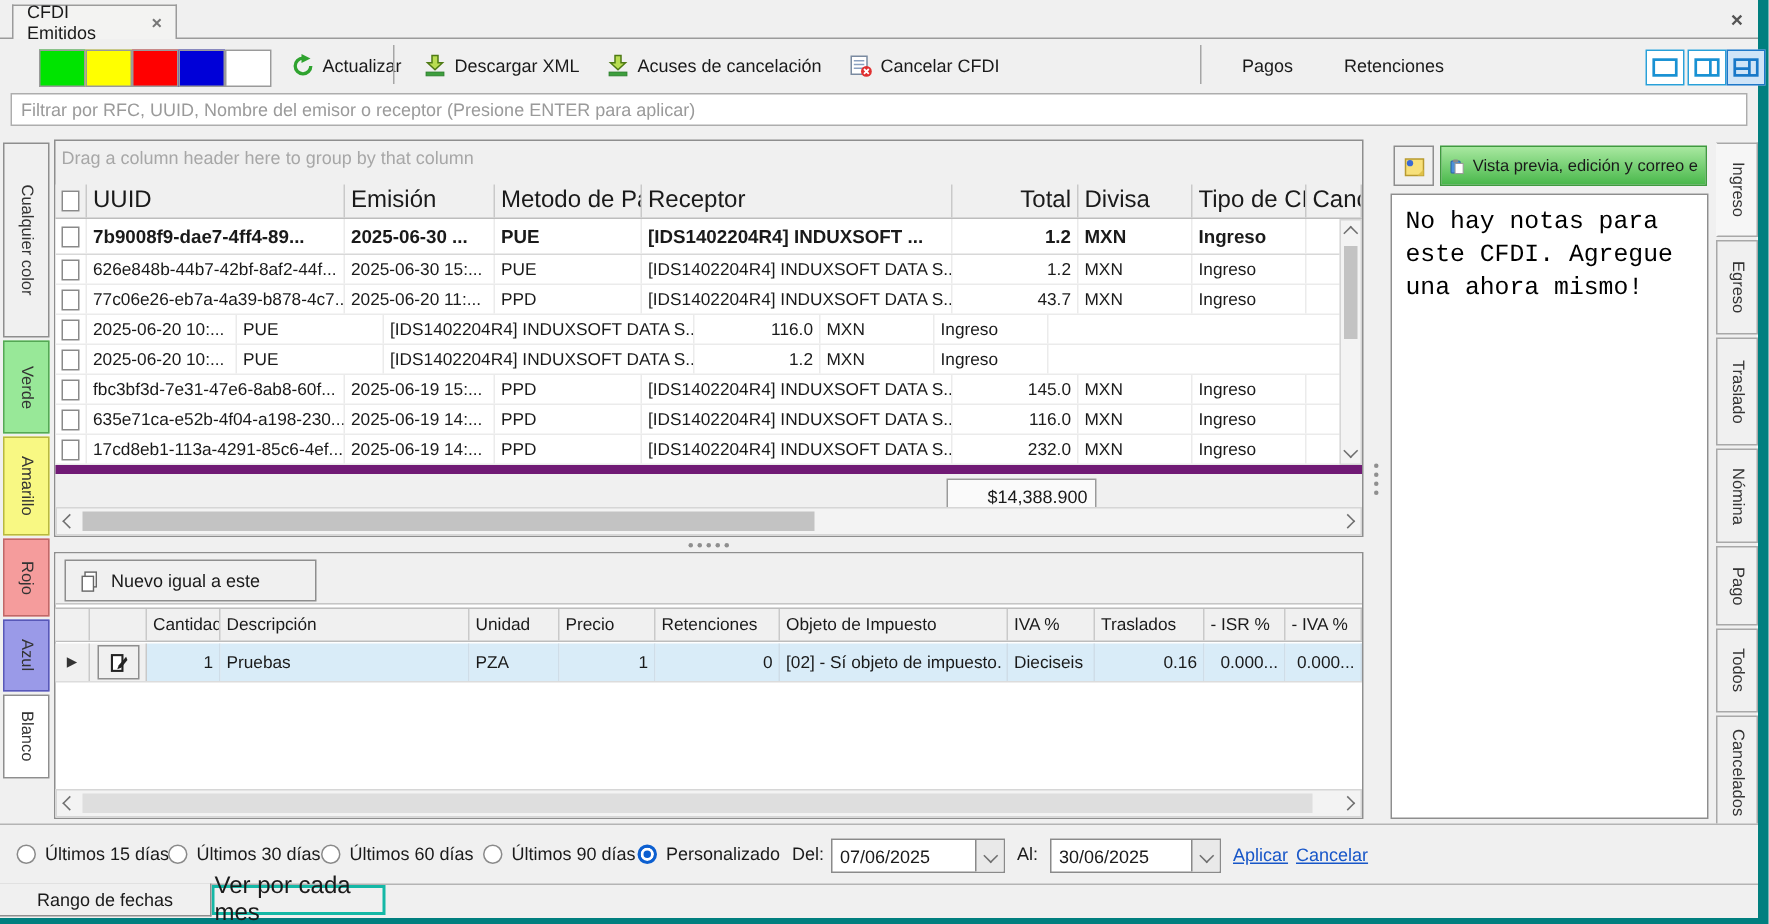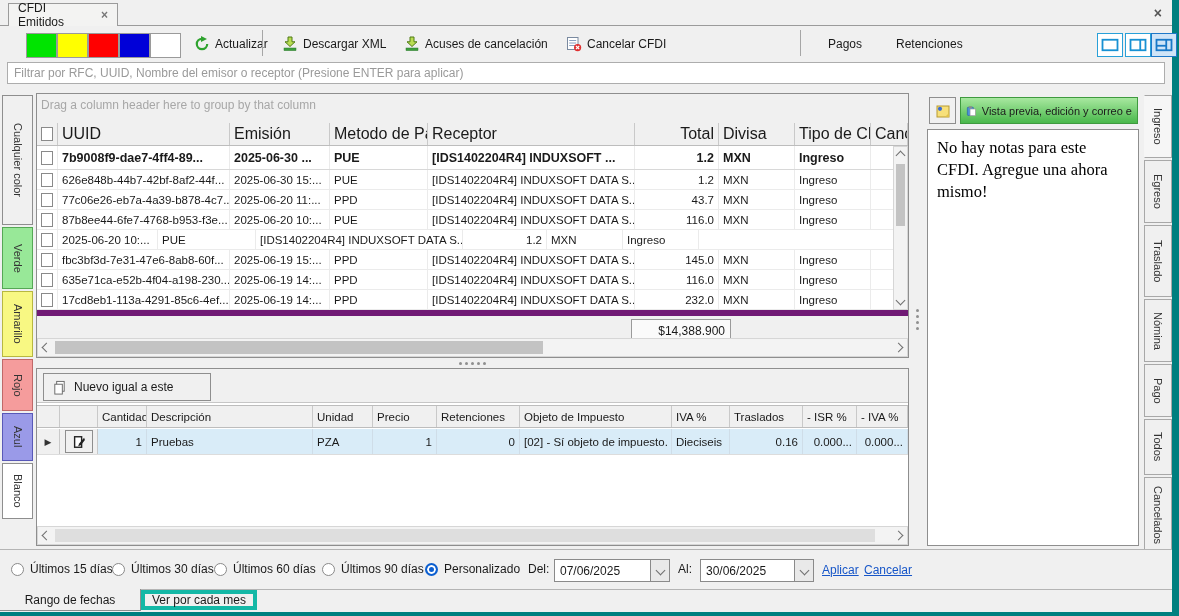--- a/index.html
+++ b/index.html
@@ -77,21 +77,21 @@
   .d-isr{width:54px;justify-content:flex-end}.d-iva2{flex:1 1 auto;justify-content:flex-end}
   .edit-btn{width:26px;height:21px;background:#f0f0f0;border:1px solid #8e8e8e;display:flex;align-items:center;justify-content:center}
 
   
   .note-btn{left:929px;top:97px;width:27px;height:27px;background:#f0f0f0;border:1px solid #8e8e8e;
             display:flex;align-items:center;justify-content:center}
   .preview-btn{left:960px;top:97px;width:178px;height:27px;border:1px solid #3f9a3f;
                background:linear-gradient(#a8e8a0,#49b84b);display:flex;align-items:center;gap:5px;
                padding:0 5px;font-size:11px;white-space:nowrap;overflow:hidden}
   .notes-box{left:927px;top:129px;width:212px;height:417px;background:#fff;border:1px solid #8e8e8e;
-             font-family:Liberation Serif, serif;font-size:16.5px;line-height:1.32;
+             font-family:Liberation Mono, monospace;font-size:16.5px;line-height:1.32;
              padding:7px 9px;color:#000}
 
   
   .rtab{left:1144px;width:28px;display:flex;align-items:center;justify-content:center;
         background:#f0f0f0;border:1px solid #a8a8a8}
   .rtab.sel{background:#f6f6f6;border-left:1px solid #f6f6f6}
 
   
   .bottombar{left:0;top:549px;width:1172px;height:40px;background:#f0f0f0;border-top:1px solid #b4b4b4}
   .radio{width:13px;height:13px;border-radius:50%;background:#fff;border:1px solid #8a8a8a;display:inline-block;box-sizing:border-box}
@@ -99,22 +99,22 @@
   .ritem{position:absolute;top:12px;display:flex;align-items:center;gap:6px;font-size:12px;white-space:nowrap}
   .ddfield{position:absolute;top:9px;height:21px;background:#fff;border:1px solid #8a8a8a;display:flex;align-items:stretch}
   .ddfield .val{flex:1;display:flex;align-items:center;padding:0 5px;font-size:12px}
   .ddbtn{width:18px;background:#e9e9e9;border-left:1px solid #8a8a8a;display:flex;align-items:center;justify-content:center}
   .lnk{position:absolute;top:13px;color:#1756c8;text-decoration:underline;font-size:12px}
 
   
   .btabs-line{left:0;top:589px;width:1172px;height:1px;background:#b4b4b4}
   .btab-sel{left:0;top:589px;width:141px;height:22px;background:#f0f0f0;border-right:1px solid #8e8e8e;
             border-bottom:1px solid #8e8e8e;display:flex;align-items:center;justify-content:center;font-size:12px;z-index:2;margin-top:0}
-  .btab{left:141px;top:590px;width:116px;height:20px;background:#f0f0f0;border:4px solid #14b8a6;
-        display:flex;align-items:center;justify-content:center;font-size:12px}
+  .btab{left:141px;top:590px;width:116px;height:20px;background:#f0f0f0;border:2px solid #14b8a6;
+        display:flex;align-items:center;justify-content:center;font-size:16px}
 </style>
 </head>
 <body>
 
 <div class="window">
 
   <div class="abs tabbar-line"></div>
   <div class="abs doc-tab">
     <span>CFDI Emitidos</span>
     <span class="x">×</span>
@@ -270,21 +270,20 @@
         <div class="gc c-receptor">[IDS1402204R4] INDUXSOFT DATA S...</div>
         <div class="gc c-total">43.7</div>
         <div class="gc c-divisa">MXN</div>
         <div class="gc c-tipo">Ingreso</div>
         <div class="gc c-cancel"></div>
       </div>
       <div class="g-row">
         <div class="gc c-check">
             <span class="cb"></span>
           </div>
-        <div class="gc c-uuid">87b8ee44-6fe7-4768-b953-f3e...</div>
         <div class="gc c-emision">2025-06-20 10:...</div>
         <div class="gc c-metodo">PUE</div>
         <div class="gc c-receptor">[IDS1402204R4] INDUXSOFT DATA S...</div>
         <div class="gc c-total">116.0</div>
         <div class="gc c-divisa">MXN</div>
         <div class="gc c-tipo">Ingreso</div>
         <div class="gc c-cancel"></div>
       </div>
       <div class="g-row">
         <div class="gc c-check">

